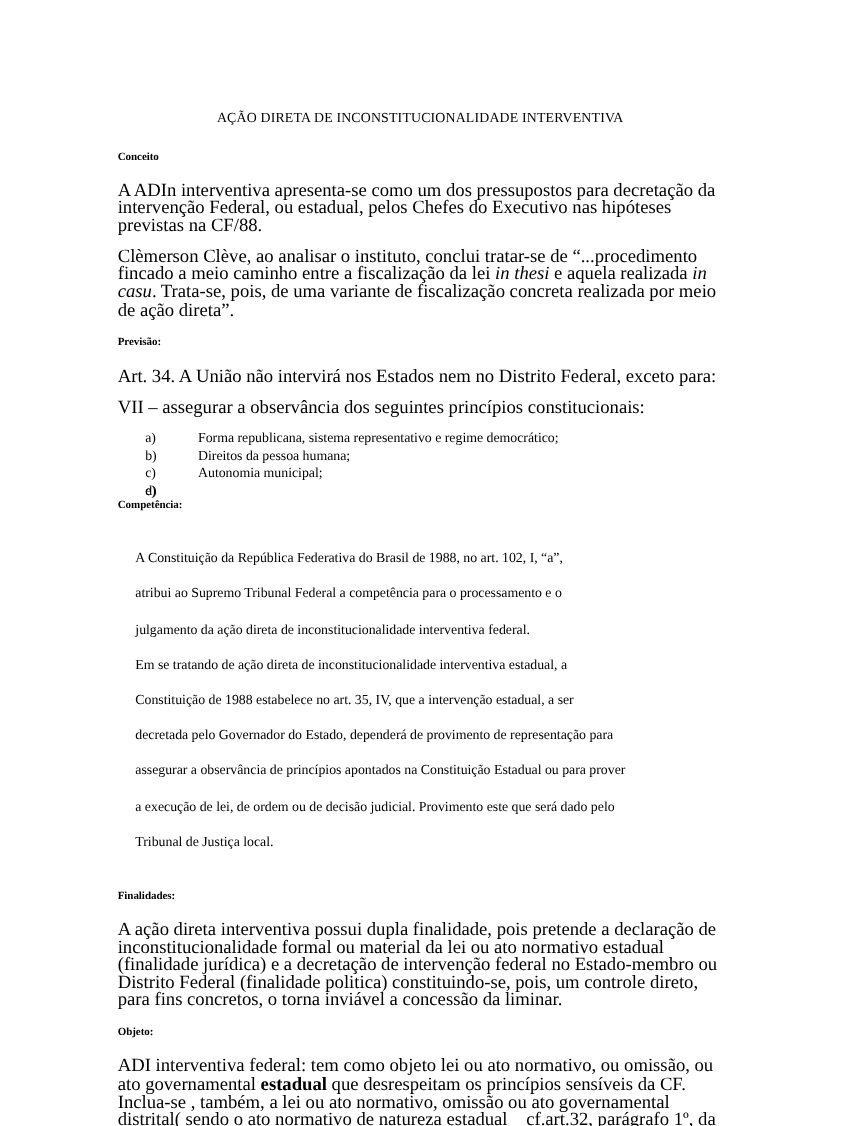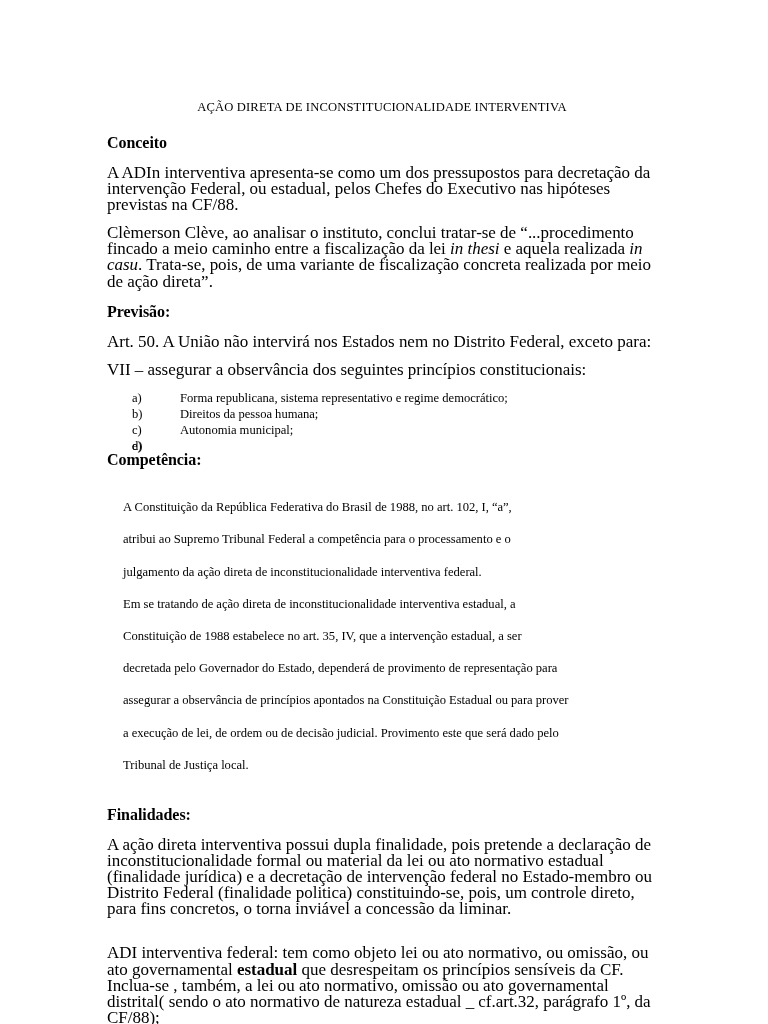--- a/index.html
+++ b/index.html
@@ -38,21 +38,21 @@
     text-align: center;
     font-size: 12.6px;
     font-weight: normal;
     letter-spacing: 0.15px;
     line-height: 15px;
     margin: 0 0 20px 0;
     padding-right: 6px;
   }
 
   .heading {
-    font-size: 16px;
+    font-size: 10px;
     font-weight: bold;
     line-height: 16px;
     margin: 0;
     letter-spacing: -0.05px;
   }
 
   .para {
     font-size: 17px;
     font-weight: normal;
     line-height: 16.1px;
@@ -111,21 +111,21 @@
     <div class="heading">Conceito</div>
     <div class="gap-lg"></div>
     <div class="para">A ADIn  interventiva apresenta-se como um dos pressupostos para decretação da intervenção Federal, ou estadual, pelos Chefes do Executivo nas hipóteses previstas na CF/88.</div>
     <div class="gap-md"></div>
     <div class="para"><span>Clèmerson Clève, ao analisar o instituto, conclui tratar-se de “...procedimento fincado a meio caminho entre a fiscalização da lei </span><i class="it">in thesi</i><span> e aquela realizada </span><i class="it">in casu</i><span>. Trata-se, pois, de uma variante de fiscalização concreta realizada por meio de ação direta”.</span></div>
 
     <div class="gap-lg"></div>
 
     <div class="heading">Previsão:</div>
     <div class="gap-lg"></div>
-    <div class="para">Art. 50. A União não intervirá nos Estados nem no Distrito Federal, exceto para:</div>
+    <div class="para">Art. 34. A União não intervirá nos Estados nem no Distrito Federal, exceto para:</div>
     <div class="gap-md"></div>
     <div class="para">VII – assegurar a observância dos seguintes princípios constitucionais:</div>
     <div class="gap-md"></div>
 
     <ul class="alpha-list">
       <li><span class="marker">a)</span><span>Forma republicana, sistema representativo e regime democrático;</span></li>
       <li><span class="marker">b)</span><span>Direitos da pessoa humana;</span></li>
       <li><span class="marker">c)</span><span>Autonomia municipal;</span></li>
       <li><span class="marker">d)</span></li>
       <li><span class="marker">e)</span></li>
@@ -148,17 +148,18 @@
     </div>
 
     <div class="gap-sm"></div>
 
     <div class="heading">Finalidades:</div>
     <div class="gap-lg"></div>
     <div class="para">A ação direta interventiva possui dupla finalidade, pois pretende a declaração de inconstitucionalidade formal ou material da lei ou ato normativo estadual (finalidade jurídica) e a decretação de intervenção federal no Estado-membro ou Distrito Federal  (finalidade  politica) constituindo-se, pois, um controle direto, para fins concretos, o torna inviável a concessão da liminar.</div>
 
     <div class="gap-lg"></div>
 
+    <div class="heading">Objeto:</div>
     <div class="gap-lg"></div>
     <div class="para"><span>ADI interventiva federal: tem como objeto lei ou ato normativo, ou omissão, ou ato governamental </span><b class="bd">estadual</b><span> que desrespeitam os princípios sensíveis da CF. Inclua-se , também, a lei ou ato normativo, omissão ou ato governamental distrital( sendo o ato normativo de natureza estadual _ cf.art.32, parágrafo 1º, da CF/88);</span></div>
 
   </div>
 </div>
 
 </body></html>

